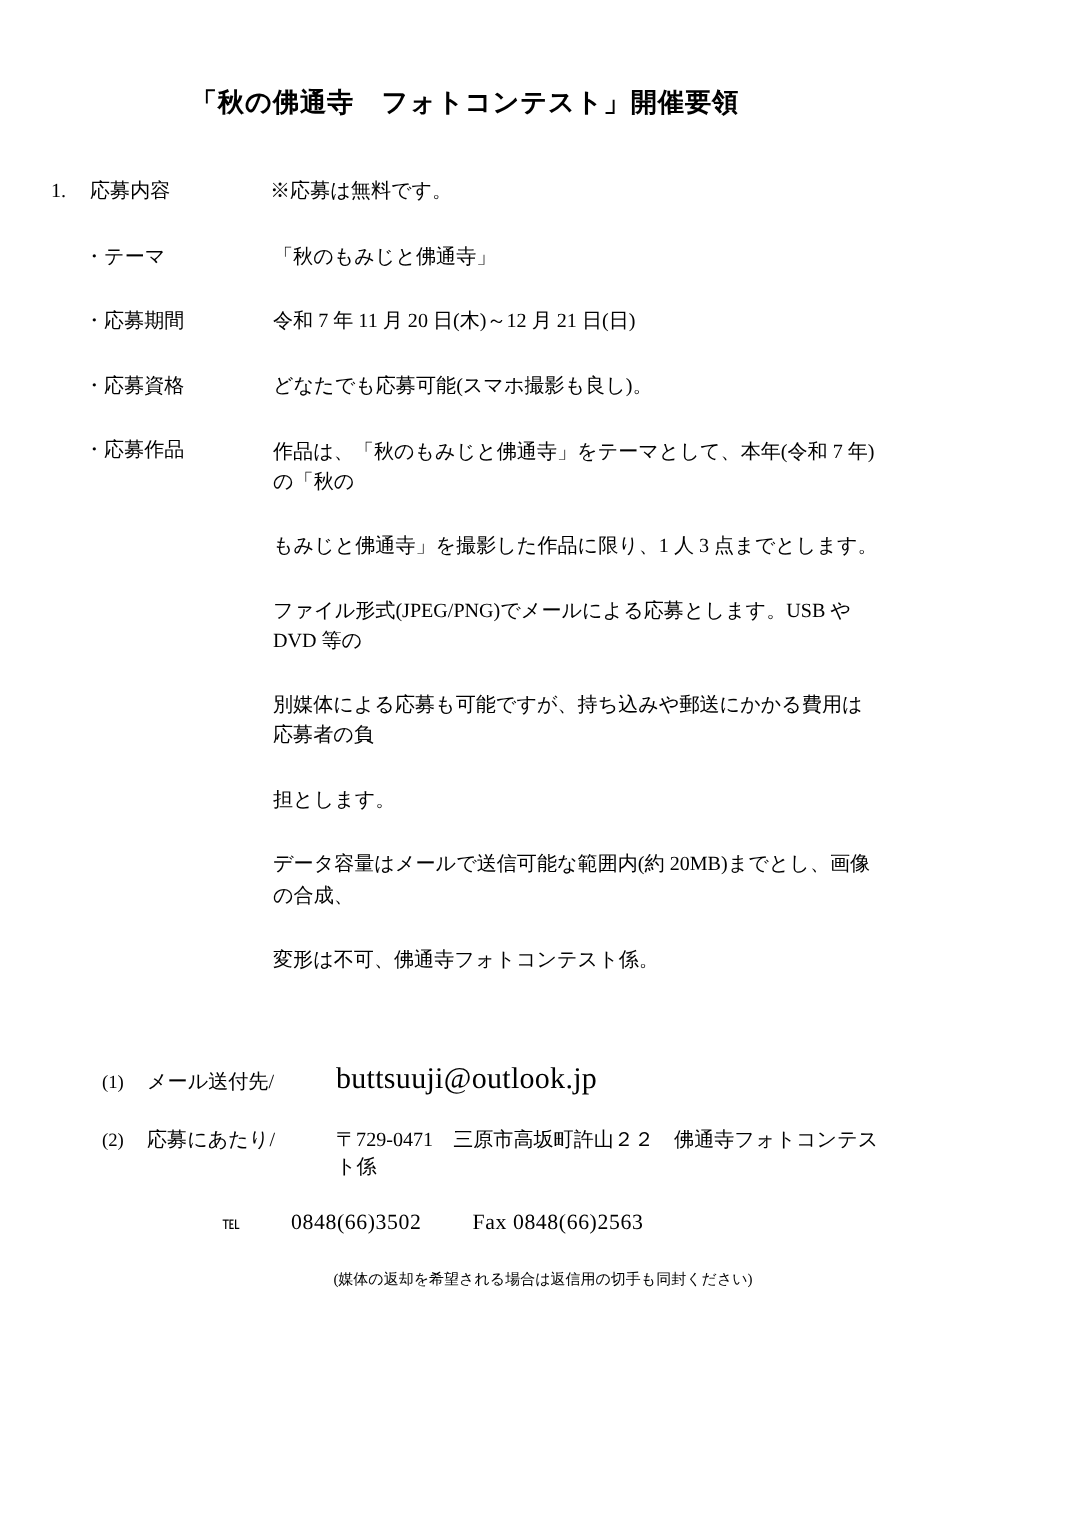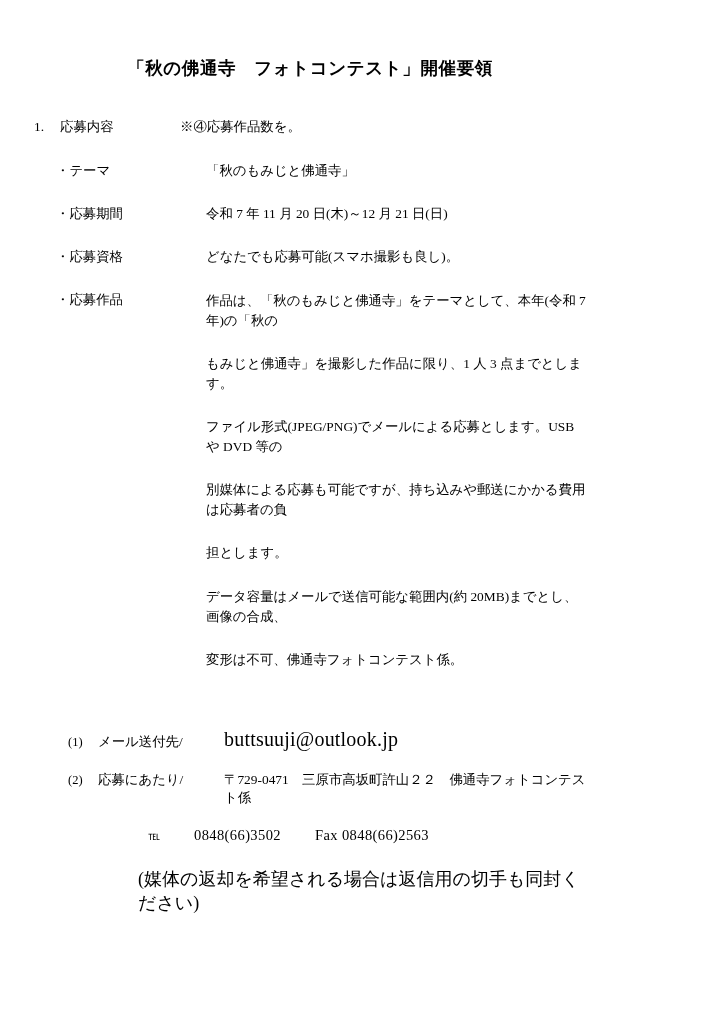--- a/index.html
+++ b/index.html
@@ -68,21 +68,20 @@
   .multi .ln:last-child {
     margin-bottom: 0;
   }
   .bullet-row {
     display: flex;
     align-items: flex-start;
     margin-bottom: 25px;
   }
   .bullet-indent {
     padding-left: 22px;
-    gap: 24px;
   }
   .bullet-indent2 {
     padding-left: 30px;
   }
   .contact-block {
     margin-top: 26px;
     padding-left: 34px;
   }
   .contact-line {
     display: flex;
@@ -111,43 +110,43 @@
     font-size: 14.5px;
     margin-top: 8px;
     padding-left: 80px;
     letter-spacing: 0.4px;
   }
   .tel-line .gap {
     display: inline-block;
     width: 34px;
   }
   .note-line {
-    text-align: left;
-    font-size: 18px;
+    text-align: center;
+    font-size: 10px;
     margin-top: 22px;
     padding-left: 70px;
   }
   .tel-glyph {
     font-size: 12px;
     letter-spacing: 0;
   }
 </style>
 </head>
 <body>
 
 <div class="page">
 
   <div class="doc-title">「秋の佛通寺　フォトコンテスト」開催要領</div>
 
   <div class="section">
 
     <div class="row">
       <div class="num">1.</div>
       <div class="label lbl-w1">応募内容</div>
-      <div class="val">※④応募作品数を。</div>
+      <div class="val">※応募は無料です。</div>
     </div>
 
     <div class="bullet-row bullet-indent">
       <div class="label lbl-w2">・テーマ</div>
       <div class="val">「秋のもみじと佛通寺」</div>
     </div>
 
     <div class="bullet-row bullet-indent">
       <div class="label lbl-w2">・応募期間</div>
       <div class="val">令和 7 年 11 月 20 日(木)～12 月 21 日(日)</div>

